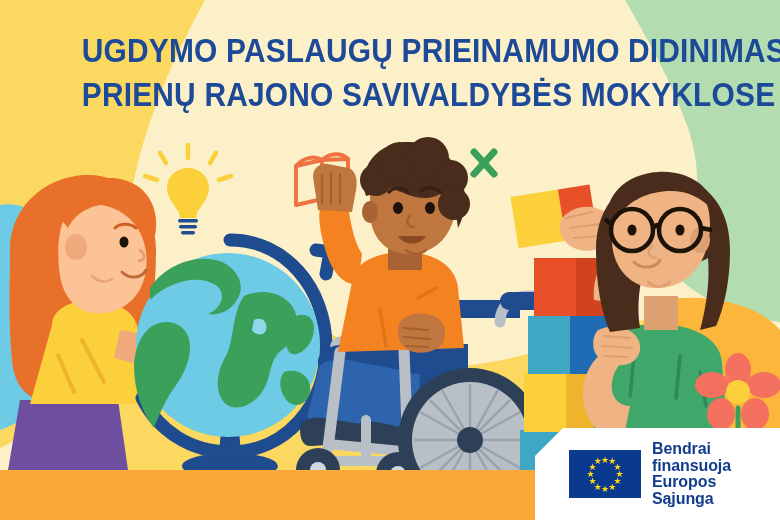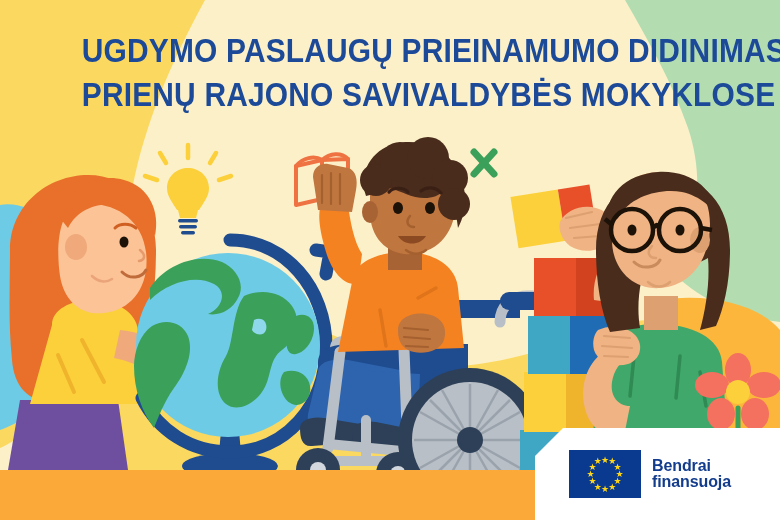--- a/index.html
+++ b/index.html
@@ -388,16 +388,17 @@
         <span class="star" style="left: 39.25px; top: 32.5574px; color: rgb(255, 214, 23);">★</span>
         <span class="star" style="left: 32px; top: 34.5px; color: rgb(255, 214, 23);">★</span>
         <span class="star" style="left: 24.75px; top: 32.5574px; color: rgb(255, 214, 23);">★</span>
         <span class="star" style="left: 19.4426px; top: 27.25px; color: rgb(255, 214, 23);">★</span>
         <span class="star" style="left: 17.5px; top: 20px; color: rgb(255, 214, 23);">★</span>
         <span class="star" style="left: 19.4426px; top: 12.75px; color: rgb(255, 214, 23);">★</span>
         <span class="star" style="left: 24.75px; top: 7.44263px; color: rgb(255, 214, 23);">★</span>
       </div>
     <div class="eu-text">
       <div>Bendrai finansuoja</div>
+      <div>Europos Sąjunga</div>
     </div>
   </div>
 
 </div>
 
 </body></html>

